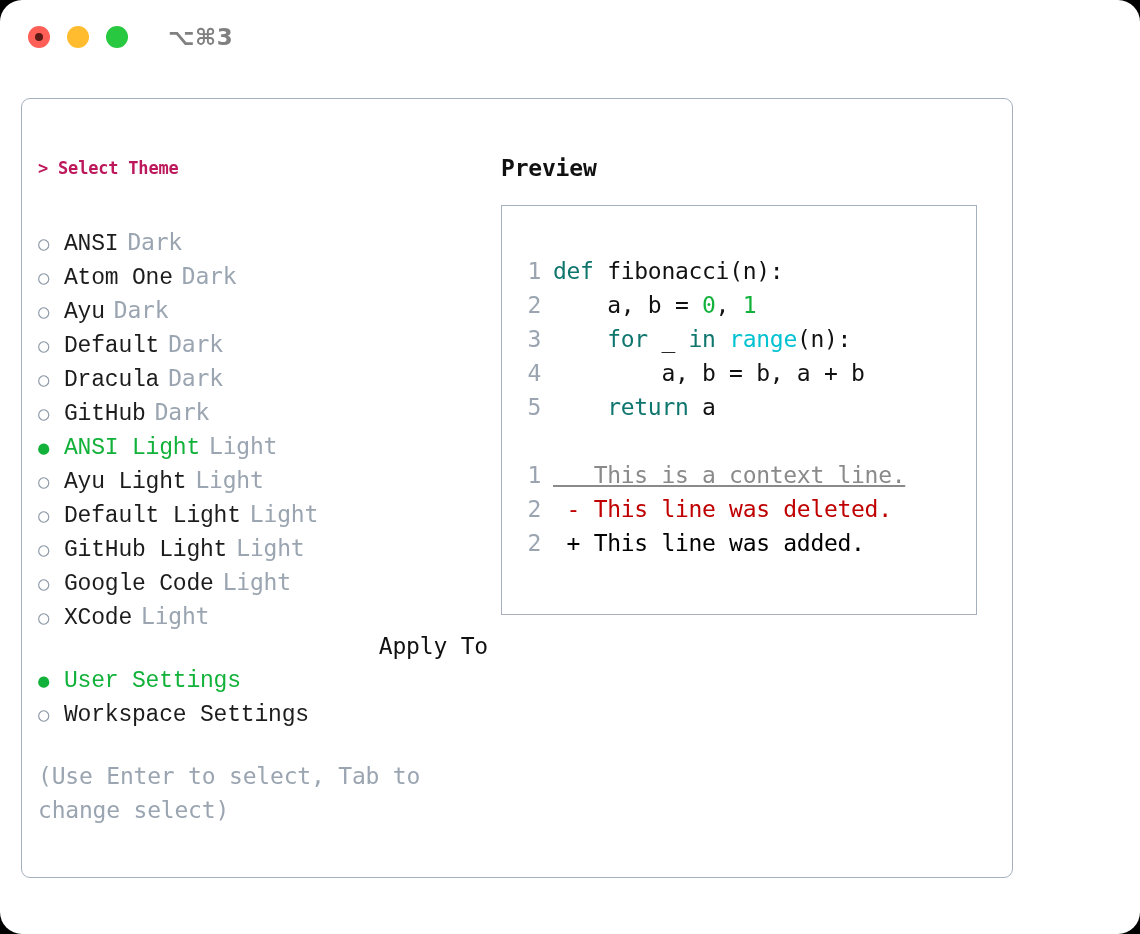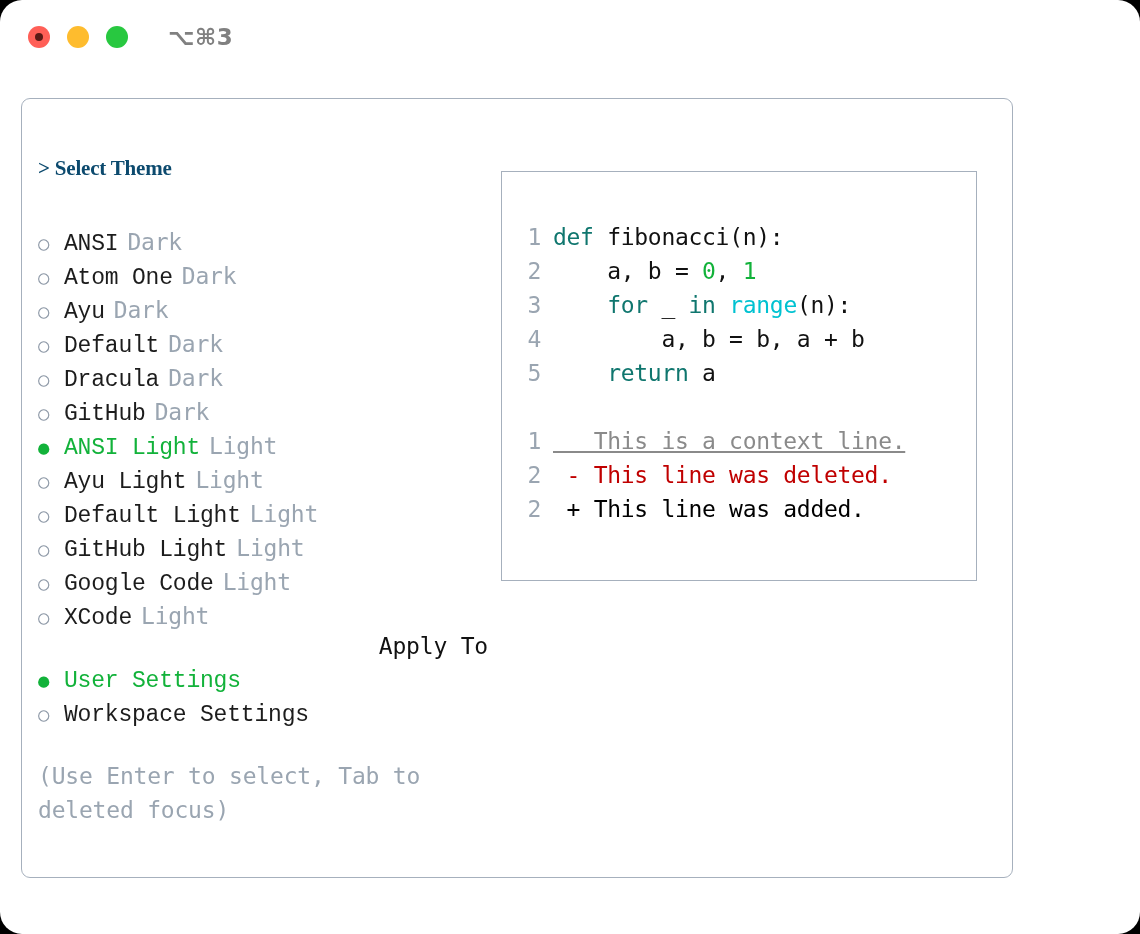--- a/index.html
+++ b/index.html
@@ -88,28 +88,27 @@
   }
 
   
   .left-pane {
     position: absolute;
     left: 16px;
     top: 52px;
     width: 450px;
   }
   .pane-title {
-    font-size: 21px;
+    font-size: 17px;
     font-weight: bold;
-    color: #0c4a6e;
-    letter-spacing: -0.2px;
-    white-space: pre;
-    line-height: 34px;
-    height: 34px;
-    font-family: Liberation Serif, serif;
+    color: #be185d;
+    letter-spacing: -0.2px;
+    white-space: pre;
+    line-height: 34px;
+    height: 34px;
   }
   .opt-row {
     display: flex;
     align-items: baseline;
     height: 34px;
     line-height: 34px;
     font-size: 23px;
     letter-spacing: -0.2px;
     white-space: pre;
   }
@@ -244,24 +243,25 @@
 
         <div class="section-gap"></div>
 
         <div class="apply-head">Apply To</div>
 
         <div id="apply-list">
             <div class="opt-row selected"><span class="marker sel">●</span><span class="opt-label">User Settings</span></div>
             <div class="opt-row"><span class="marker">○</span><span class="opt-label">Workspace Settings</span></div>
           </div>
 
-        <div class="hint">(Use Enter to select, Tab to deleted focus)</div>
+        <div class="hint">(Use Enter to select, Tab to change select)</div>
       </div>
 
       <div class="right-pane">
+        <div class="preview-title">Preview</div>
         <div class="preview-box">
           <div class="code-area">
             <div id="code-lines">
                 <div class="code-line"><span class="lineno">1</span><span class="code-content"><span class="tok-kw">def</span><span class="tok-plain"> fibonacci(n):</span></span></div>
                 <div class="code-line"><span class="lineno">2</span><span class="code-content"><span class="tok-plain">    a, b = </span><span class="tok-num">0</span><span class="tok-plain">, </span><span class="tok-num">1</span></span></div>
                 <div class="code-line"><span class="lineno">3</span><span class="code-content"><span class="tok-plain">    </span><span class="tok-kw">for</span><span class="tok-plain"> _ </span><span class="tok-kw">in</span><span class="tok-plain"> </span><span class="tok-fn">range</span><span class="tok-plain">(n):</span></span></div>
                 <div class="code-line"><span class="lineno">4</span><span class="code-content"><span class="tok-plain">        a, b = b, a + b</span></span></div>
                 <div class="code-line"><span class="lineno">5</span><span class="code-content"><span class="tok-plain">    </span><span class="tok-kw">return</span><span class="tok-plain"> a</span></span></div>
               </div>
             <div class="blank-line"></div>

